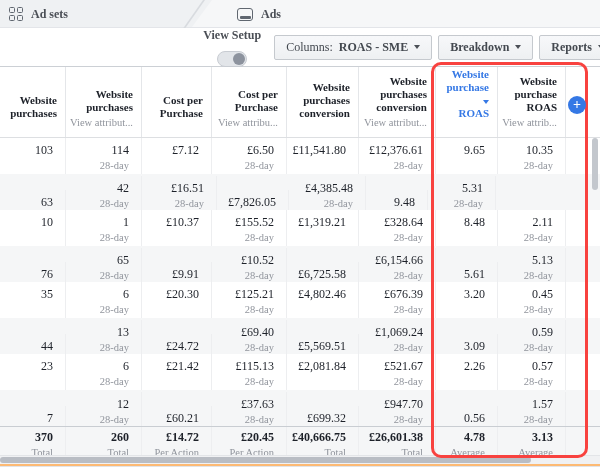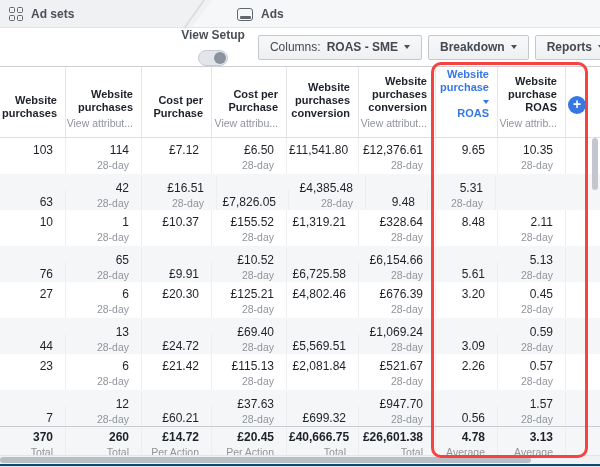--- a/index.html
+++ b/index.html
@@ -1,19 +1,19 @@
 <!DOCTYPE html>
 <html><head>
 <meta charset="utf-8">
 <style>
   * { box-sizing: border-box; margin: 0; padding: 0; }
   html,body { background:#fff; }
   .screen {
     position: relative; width: 600px; height: 467px; overflow: hidden;
-    background: #0c4a6e; font-family: Liberation Sans, sans-serif;
+    background: #fdba74; font-family: Liberation Serif, serif;
     border-bottom: 1px solid #e2e4e8;
   }
   
   .tabbar { position: relative; height: 28px; background: #f6f7f8; border-bottom: 1px solid #e3e5e9; }
   .tab-adsets-bg { position:absolute; left:0; top:0; bottom:0; width:212px; background:#eff1f3;
     clip-path: polygon(0 0, 100% 0, calc(100% - 20px) 100%, 0 100%); }
   .tab-sep { position:absolute; left:203px; top:0; width:1.5px; height:28px; background:#d8dbdf;
     transform: skewX(-35deg); transform-origin: top; }
   .tab { position:absolute; top:0; height:28px; display:flex; align-items:center; gap:8px;
     font-size:12px; font-weight:bold; color:#4b4f56; cursor:pointer; }
@@ -266,21 +266,21 @@
           <div class="v">5.61</div>
         </div>
         <div class="cell c8">
           <div class="v">5.13</div>
           <div class="sub">28-day</div>
         </div>
         <div class="cell c9"></div>
       </div>
       <div class="row">
         <div class="cell c1">
-          <div class="v">27</div>
+          <div class="v">35</div>
         </div>
         <div class="cell c2">
           <div class="v">6</div>
           <div class="sub">28-day</div>
         </div>
         <div class="cell c3">
           <div class="v">£20.30</div>
         </div>
         <div class="cell c4">
           <div class="v">£125.21</div>

